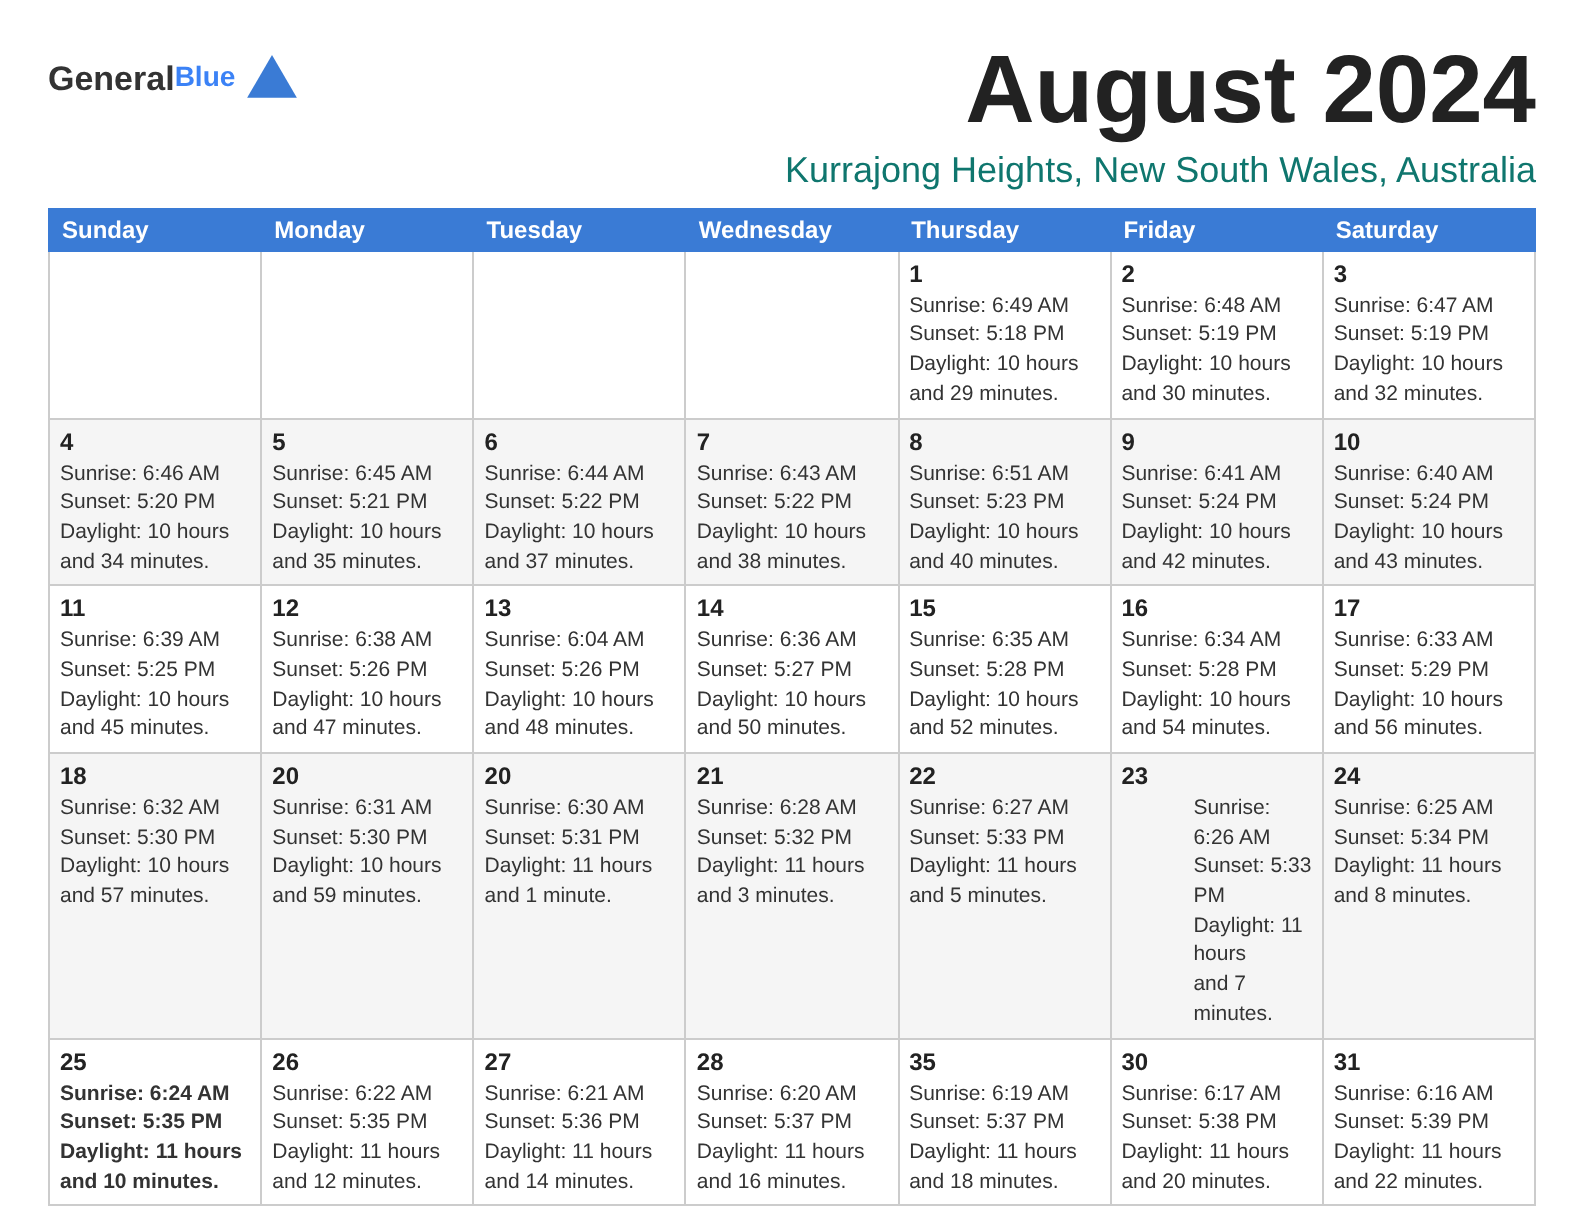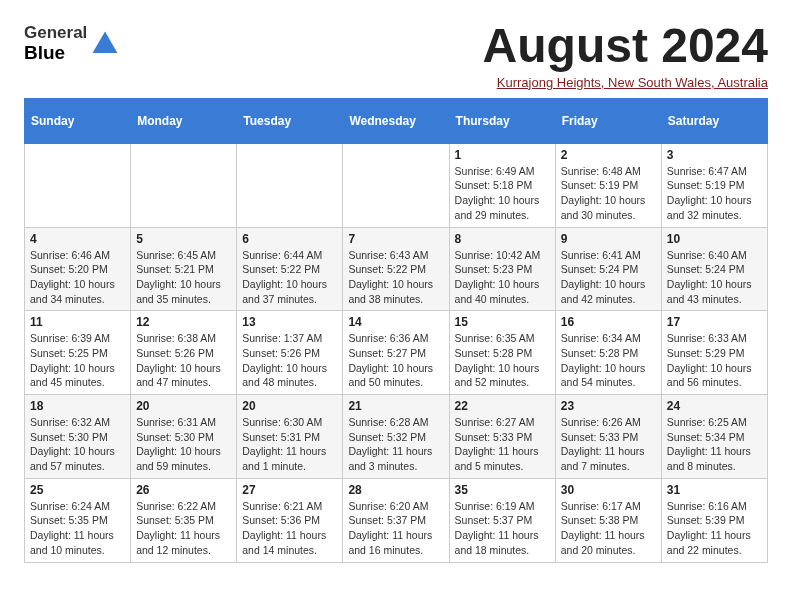--- a/index.html
+++ b/index.html
@@ -17,64 +17,62 @@
       margin-bottom: 4px;
     }
     .logo {
       display: flex;
       align-items: center;
       gap: 0;
       margin-top: 4px;
     }
     .logo-text {
       display: flex;
-      flex-direction: column;
       line-height: 1.1;
     }
     .logo-general {
       font-size: 17px;
       font-weight: bold;
       color: #333;
     }
     .logo-blue {
-      font-size: 19px;
-      font-weight: bold;
-      color: #000000;
+      font-size: 14px;
+      font-weight: bold;
+      color: #3b82f6;
     }
     .logo-icon {
       width: 32px;
       height: 32px;
       margin-left: 2px;
     }
     .title-block {
       text-align: right;
     }
     .month-title {
       font-size: 48px;
       font-weight: bold;
       color: #222;
       line-height: 1.1;
     }
     .location-title {
-      font-size: 13px;
-      color: #7f1d1d;
+      font-size: 18px;
+      color: #0f766e;
       margin-top: 2px;
-      text-decoration: underline;
     }
     .calendar-table {
       width: 100%;
       border-collapse: collapse;
       margin-top: 8px;
       font-size: 11px;
     }
     .calendar-table th {
       background-color: #3a7bd5;
       color: #fff;
       text-align: left;
-      padding: 15px 6px;
+      padding: 3px 6px;
       font-size: 12px;
       font-weight: bold;
       border: 1px solid #3a7bd5;
     }
     .calendar-table td {
       border: 1px solid #ccc;
       vertical-align: top;
       padding: 4px 5px;
       width: calc(100%/7);
       min-height: 80px;
@@ -182,21 +180,21 @@
         </td>
         <td>
           <span class="day-number">7</span>
           <div class="day-info" style="white-space: pre-line;">Sunrise: 6:43 AM
 Sunset: 5:22 PM
 Daylight: 10 hours
 and 38 minutes.</div>
         </td>
         <td>
           <span class="day-number">8</span>
-          <div class="day-info" style="white-space: pre-line;">Sunrise: 10:42 AM
+          <div class="day-info" style="white-space: pre-line;">Sunrise: 6:51 AM
 Sunset: 5:23 PM
 Daylight: 10 hours
 and 40 minutes.</div>
         </td>
         <td>
           <span class="day-number">9</span>
           <div class="day-info" style="white-space: pre-line;">Sunrise: 6:41 AM
 Sunset: 5:24 PM
 Daylight: 10 hours
 and 42 minutes.</div>
@@ -219,21 +217,21 @@
         </td>
         <td>
           <span class="day-number">12</span>
           <div class="day-info" style="white-space: pre-line;">Sunrise: 6:38 AM
 Sunset: 5:26 PM
 Daylight: 10 hours
 and 47 minutes.</div>
         </td>
         <td>
           <span class="day-number">13</span>
-          <div class="day-info" style="white-space: pre-line;">Sunrise: 1:37 AM
+          <div class="day-info" style="white-space: pre-line;">Sunrise: 6:04 AM
 Sunset: 5:26 PM
 Daylight: 10 hours
 and 48 minutes.</div>
         </td>
         <td>
           <span class="day-number">14</span>
           <div class="day-info" style="white-space: pre-line;">Sunrise: 6:36 AM
 Sunset: 5:27 PM
 Daylight: 10 hours
 and 50 minutes.</div>
@@ -291,37 +289,37 @@
         </td>
         <td>
           <span class="day-number">22</span>
           <div class="day-info" style="white-space: pre-line;">Sunrise: 6:27 AM
 Sunset: 5:33 PM
 Daylight: 11 hours
 and 5 minutes.</div>
         </td>
         <td>
           <span class="day-number">23</span>
-          <div class="day-info" style="white-space: pre-line;">Sunrise: 6:26 AM
+          <div class="day-info" style="white-space: pre-line; margin-left: 36px;">Sunrise: 6:26 AM
 Sunset: 5:33 PM
 Daylight: 11 hours
 and 7 minutes.</div>
         </td>
         <td>
           <span class="day-number">24</span>
           <div class="day-info" style="white-space: pre-line;">Sunrise: 6:25 AM
 Sunset: 5:34 PM
 Daylight: 11 hours
 and 8 minutes.</div>
         </td>
       </tr>
       <tr>
         <td>
           <span class="day-number">25</span>
-          <div class="day-info" style="white-space: pre-line;">Sunrise: 6:24 AM
+          <div class="day-info" style="white-space: pre-line; font-weight: bold;">Sunrise: 6:24 AM
 Sunset: 5:35 PM
 Daylight: 11 hours
 and 10 minutes.</div>
         </td>
         <td>
           <span class="day-number">26</span>
           <div class="day-info" style="white-space: pre-line;">Sunrise: 6:22 AM
 Sunset: 5:35 PM
 Daylight: 11 hours
 and 12 minutes.</div>

